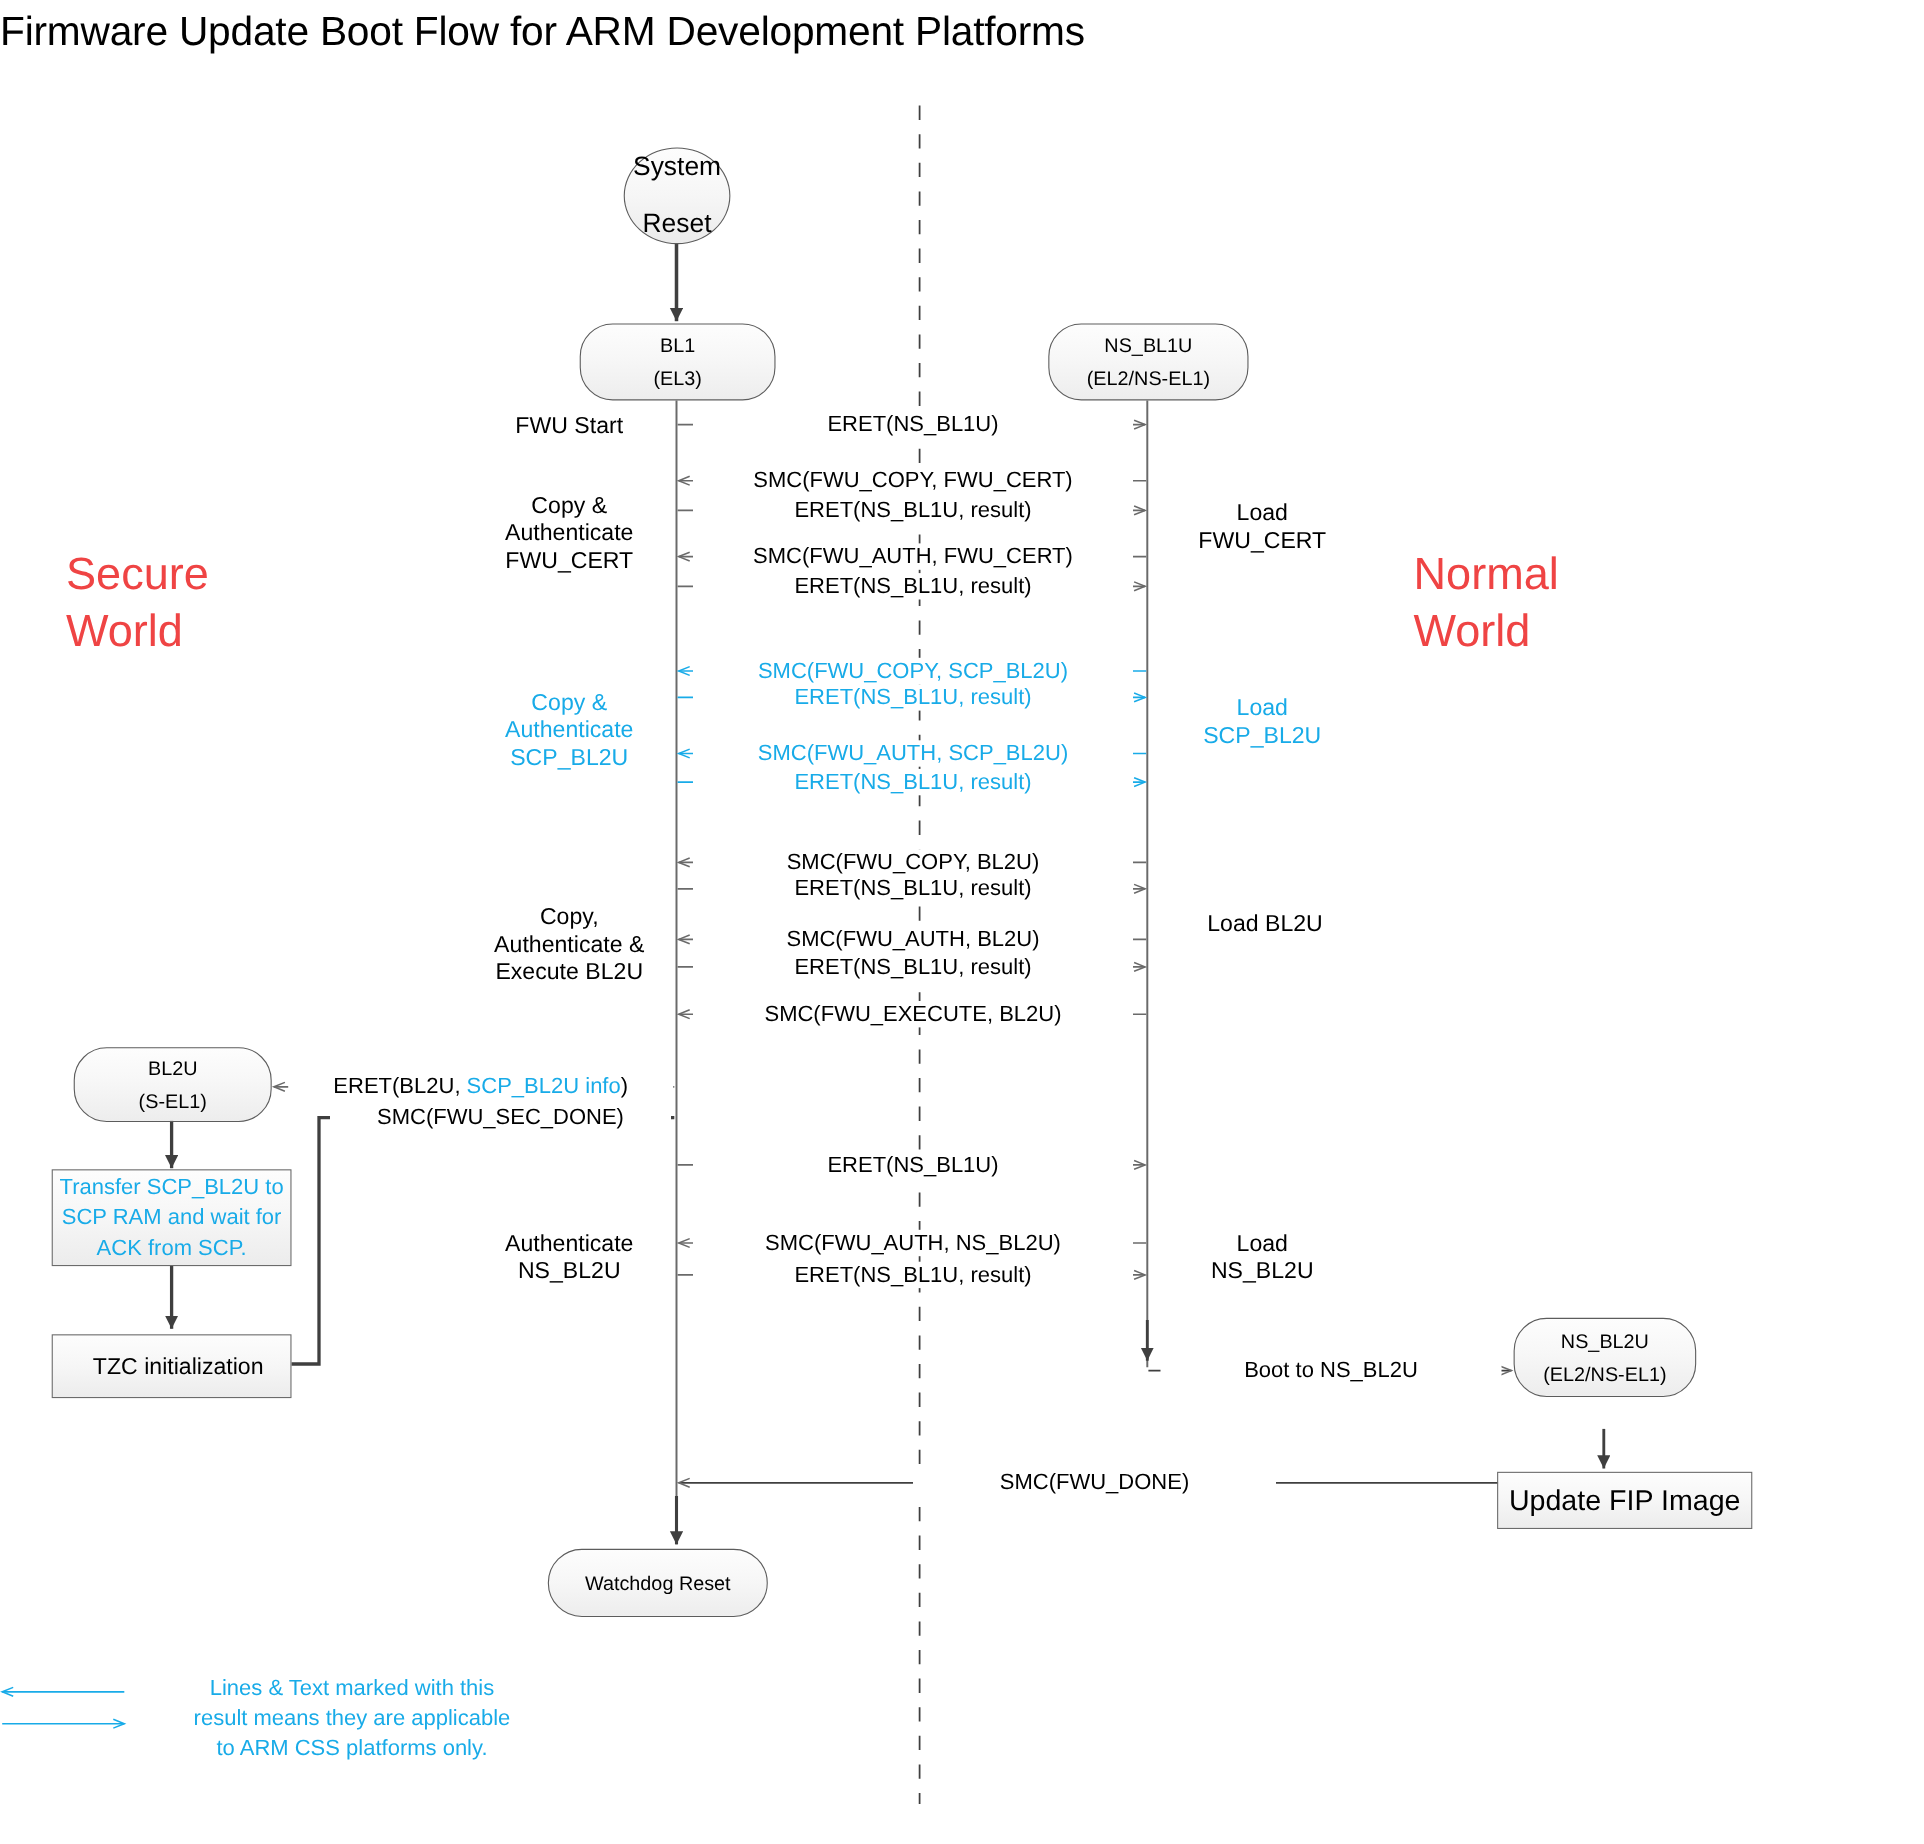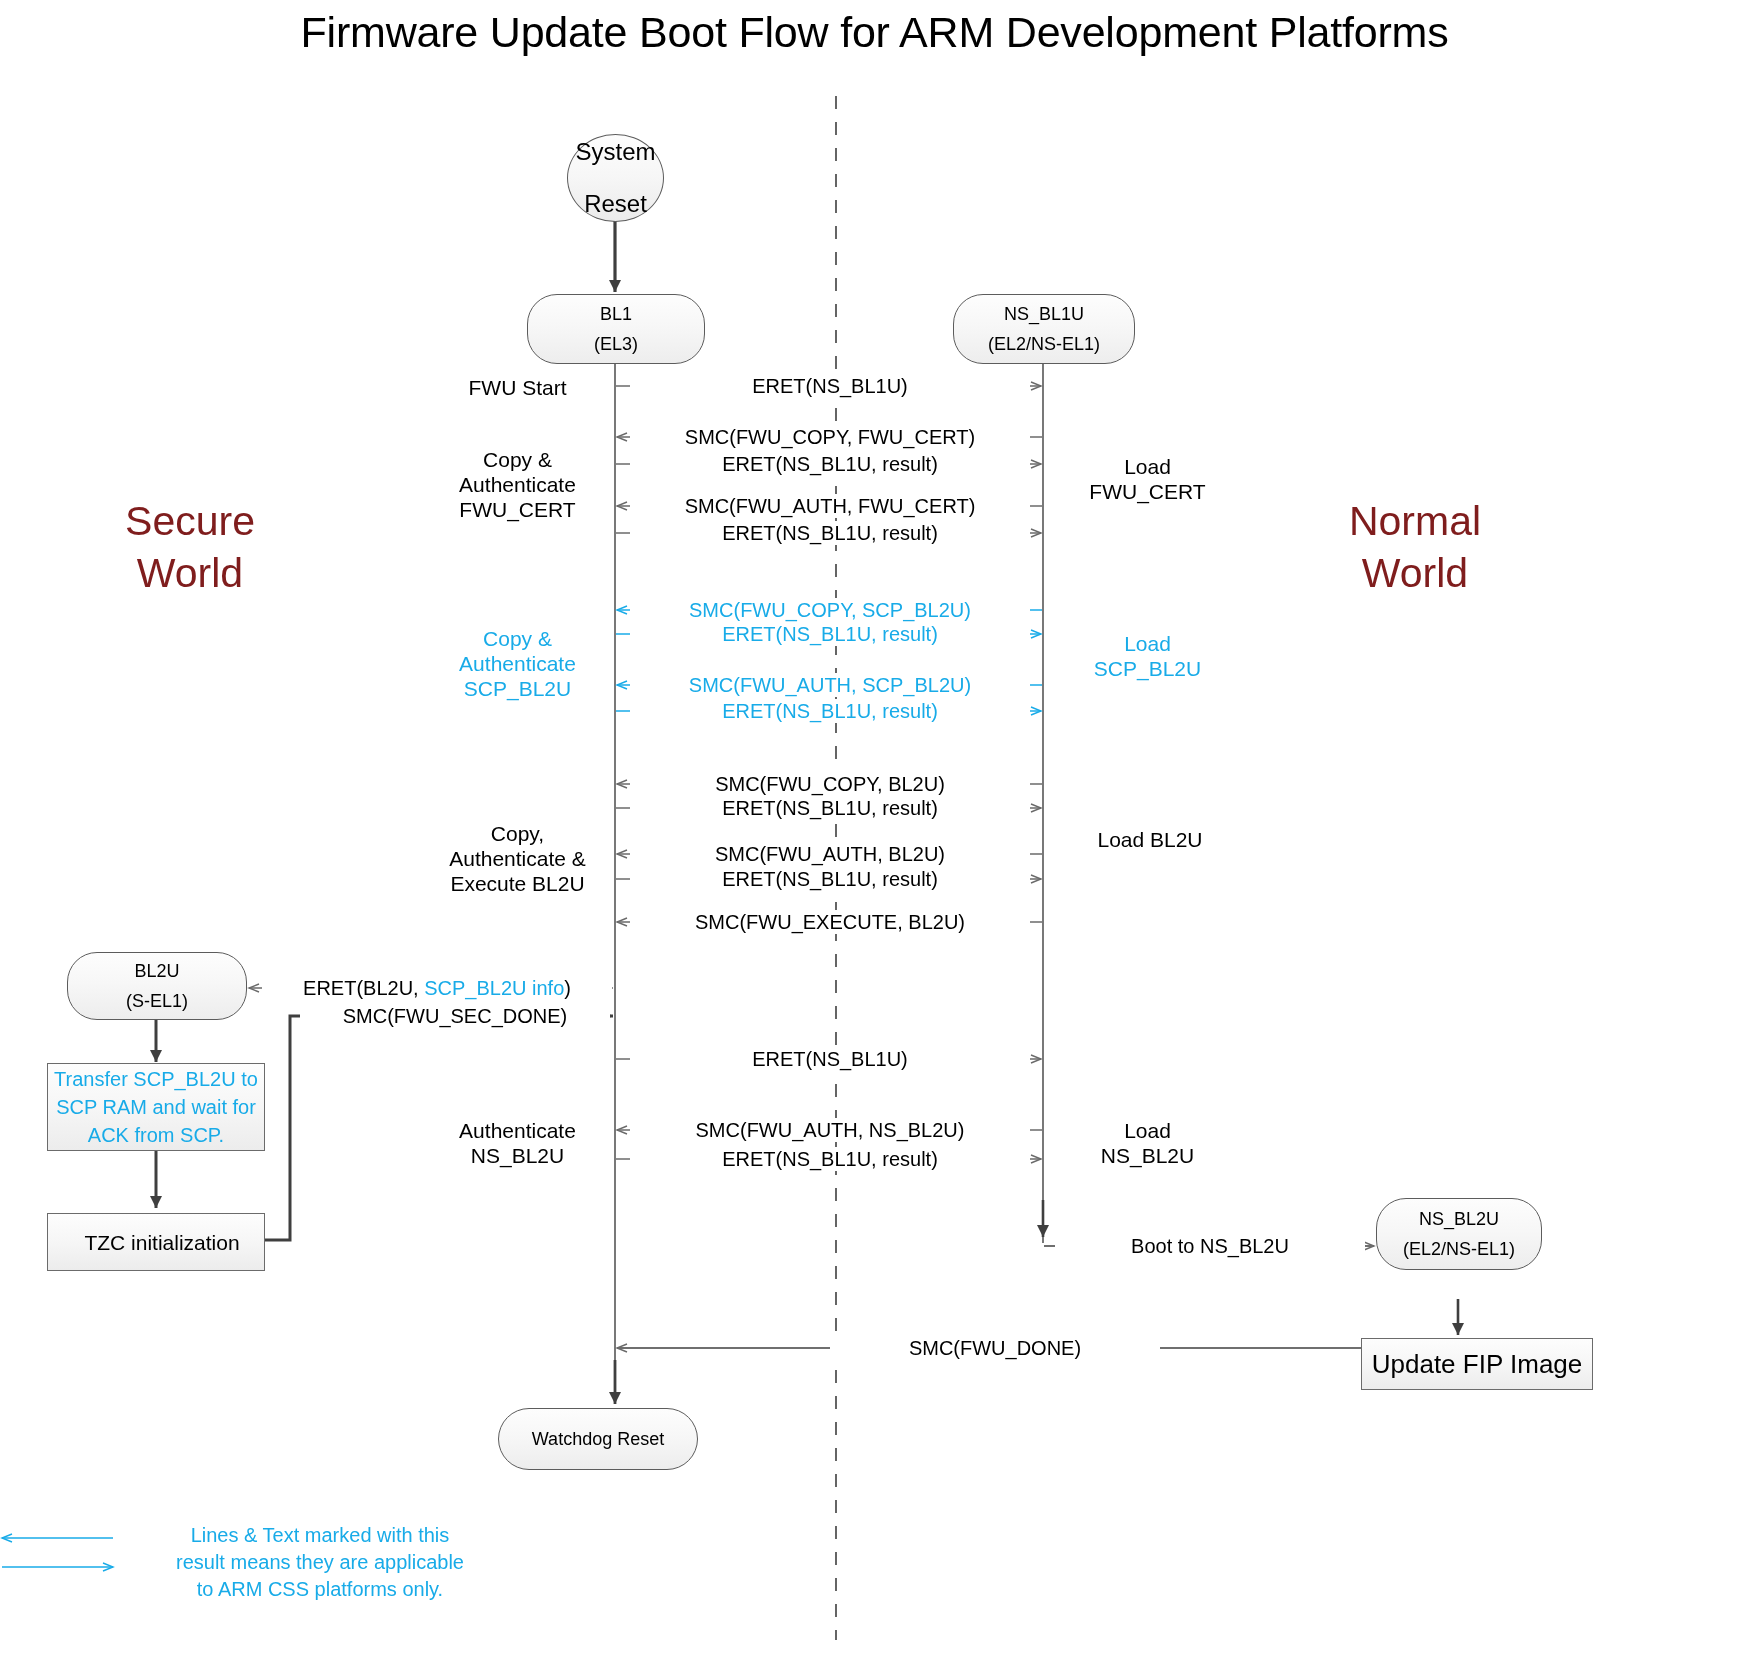--- a/index.html
+++ b/index.html
@@ -27,32 +27,32 @@
   }
   .abs {
     position: absolute;
     box-sizing: border-box;
   }
   
   #page-title {
     left: 0;
     top: 8px;
     width: 1749px;
-    text-align: center;
-    font-size: 43px;
+    text-align: left;
+    font-size: 37px;
     letter-spacing: -0.2px;
     color: #000;
     white-space: nowrap;
   }
   
   .world-label {
     font-size: 41px;
     line-height: 52px;
-    color: #7f1d1d;
-    text-align: center;
+    color: #ef4444;
+    text-align: left;
   }
   #secure-world-label { left: 60px; top: 495px; width: 260px; }
   #normal-world-label { left: 1285px; top: 495px; width: 260px; }
 
   
   .node {
     display: flex;
     flex-direction: column;
     align-items: center;
     justify-content: center;

